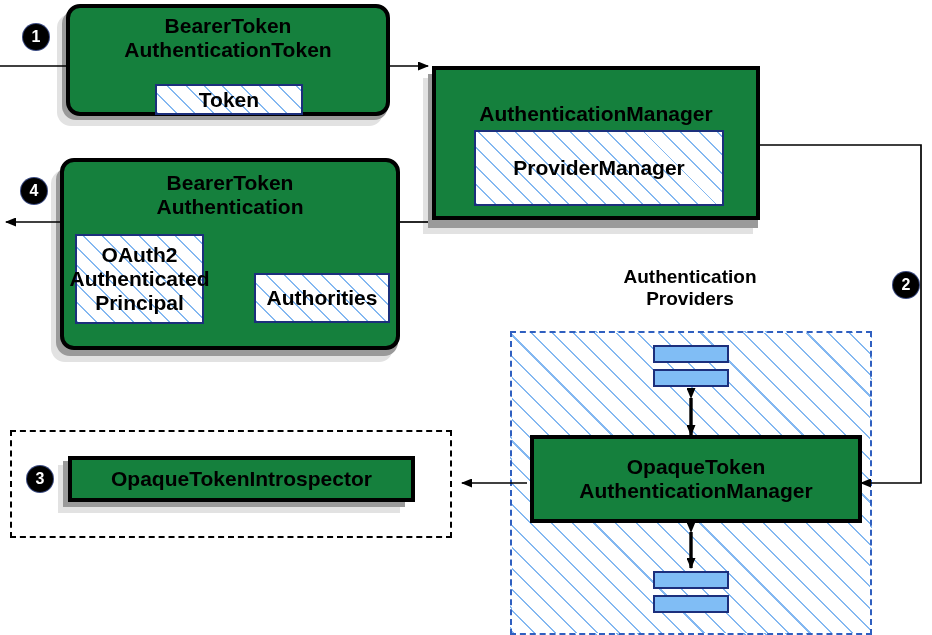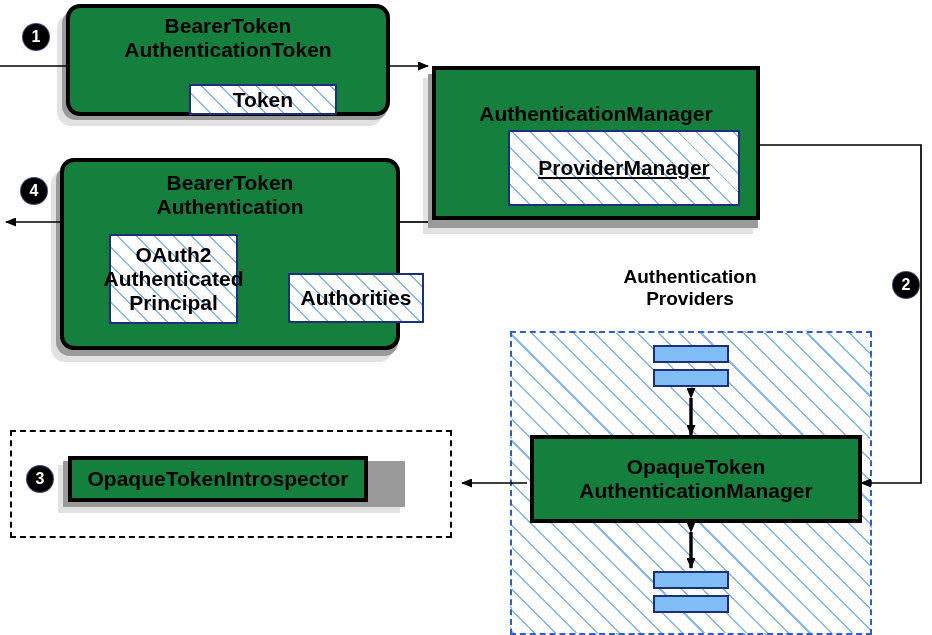--- a/index.html
+++ b/index.html
@@ -56,21 +56,20 @@
         rgba(255,255,255,0) 13px);
     display:flex;
     align-items:center;
     justify-content:center;
     text-align:center;
     font-weight:bold;
     color:#000;
     z-index:4;
     line-height:1.14;
     white-space:pre-line;
-    margin-left:34px;
   }
 
   
   .group-dashed-black{
     position:absolute;
     box-sizing:border-box;
     border:2px dashed #000000;
     background:transparent;
     z-index:2;
   }
@@ -182,37 +181,37 @@
   <div class="shadow-dark" style="left:526px;top:440px;width:332px;height:88px;"></div>
   <div class="node" style="left:530px;top:435px;width:332px;height:88px;justify-content:center;">
     <div class="node-title" style="font-size:21px;">OpaqueToken
 AuthenticationManager</div>
   </div>
 
   <div class="group-dashed-black" style="left:10px;top:430px;width:442px;height:108px;"></div>
 
   <div class="shadow-light" style="left:58px;top:465px;width:342px;height:48px;"></div>
   <div class="shadow-dark" style="left:63px;top:461px;width:342px;height:46px;"></div>
-  <div class="node" style="left:68px;top:456px;width:300px;height:46px;justify-content:center;">
+  <div class="node" style="left:68px;top:456px;width:347px;height:46px;justify-content:center;">
     <div class="node-title" style="font-size:21px;">OpaqueTokenIntrospector</div>
   </div>
 
   <div class="shadow-light" style="left:57px;top:14px;width:326px;height:112px;border-radius:14px;"></div>
   <div class="shadow-dark" style="left:62px;top:10px;width:326px;height:110px;border-radius:14px;"></div>
   <div class="node rounded" style="left:66px;top:4px;width:324px;height:112px;">
     <div class="node-title" style="font-size:21px;margin-top:6px;">BearerToken
 AuthenticationToken</div>
     <div class="hatch" style="left:85px;top:76px;width:148px;height:31px;font-size:21px;">Token</div>
   </div>
 
   <div class="shadow-light" style="left:423px;top:78px;width:330px;height:156px;"></div>
   <div class="shadow-dark" style="left:428px;top:74px;width:330px;height:154px;"></div>
   <div class="node" style="left:432px;top:66px;width:328px;height:154px;">
     <div class="node-title" style="font-size:21px;margin-top:32px;">AuthenticationManager</div>
-    <div class="hatch" style="left:38px;top:60px;width:232px;height:76px;font-size:21px;text-decoration:underline;">ProviderManager</div>
+    <div class="hatch" style="left:38px;top:60px;width:250px;height:76px;font-size:21px;">ProviderManager</div>
   </div>
 
   <div class="shadow-light" style="left:51px;top:170px;width:342px;height:192px;border-radius:14px;"></div>
   <div class="shadow-dark" style="left:56px;top:166px;width:342px;height:190px;border-radius:14px;"></div>
   <div class="node rounded" style="left:60px;top:158px;width:340px;height:192px;">
     <div class="node-title" style="font-size:21px;margin-top:9px;">BearerToken
 Authentication</div>
     <div class="hatch" style="left:11px;top:72px;width:129px;height:90px;font-size:21px;">OAuth2
 Authenticated
 Principal</div>

